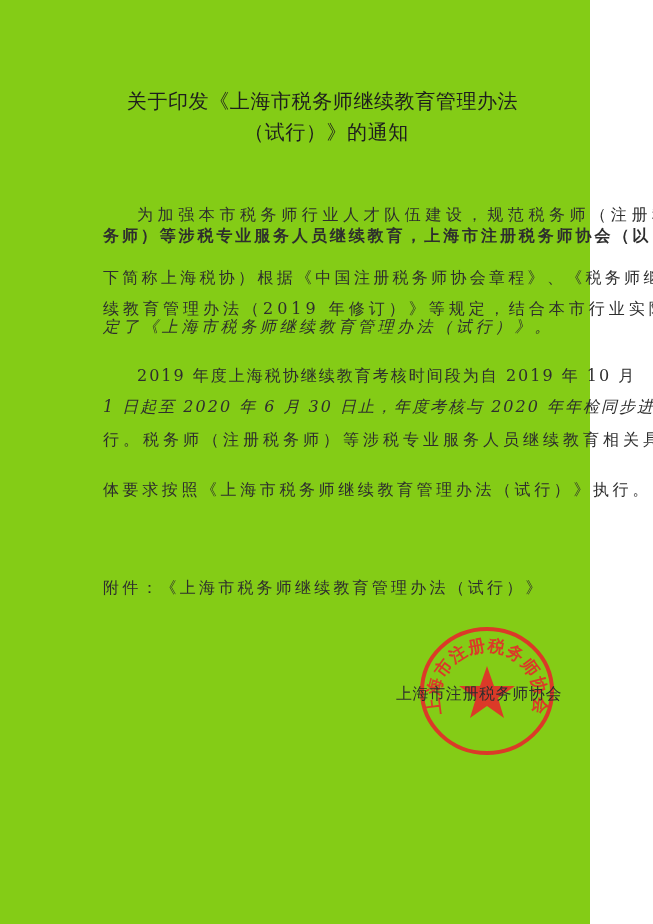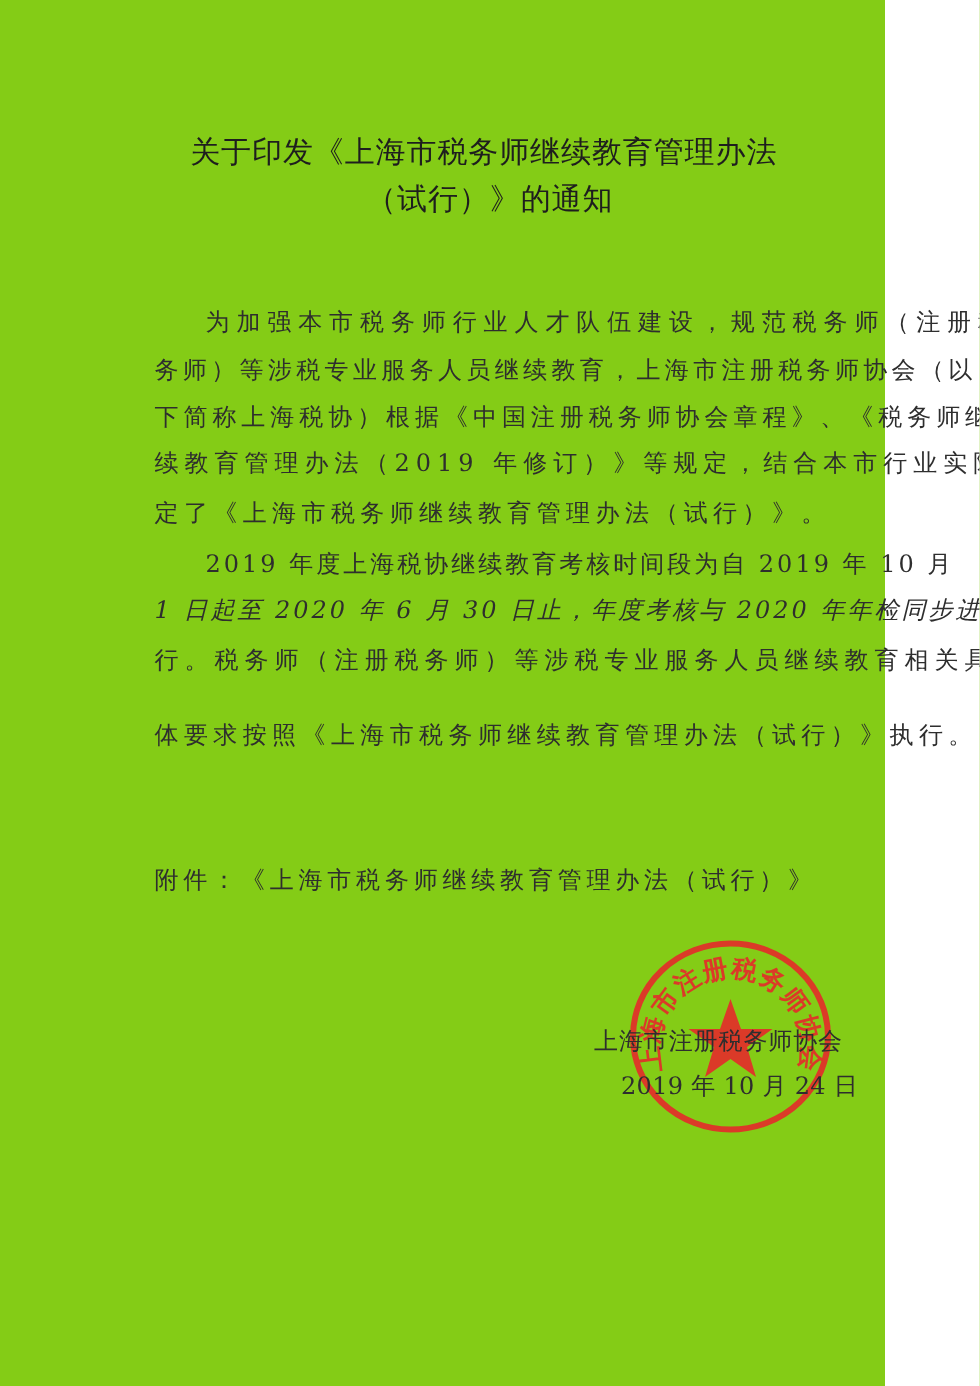--- a/index.html
+++ b/index.html
@@ -52,21 +52,20 @@
 
     .attachment {
       position: absolute;
       left: 103px;
       top: 578px;
       font-size: 16px;
       line-height: 20px;
       letter-spacing: 3.2px;
       white-space: nowrap;
       color: #2e2e2e;
-      font-family: Liberation Mono, monospace;
     }
 
     .signature {
       position: absolute;
       left: 396px;
       top: 684px;
       font-size: 16px;
       line-height: 20px;
       letter-spacing: 0.6px;
       white-space: nowrap;
@@ -98,24 +97,24 @@
 </head>
 <body>
 
 <div class="page">
 
   <h1 class="title l1">关于印发《上海市税务师继续教育管理办法</h1>
   <h1 class="title l2">（试行）》的通知</h1>
 
   <div>
     <div class="body-line indent" style="top:205px;">为加强本市税务师行业人才队伍建设，规范税务师（注册税</div>
-    <div class="body-line" style="top:237px; letter-spacing:2.9px;">务师）等涉税专业服务人员继续教育，上海市注册税务师协会（以</div>
+    <div class="body-line" style="top:226px; letter-spacing:2.9px;font-weight:bold;">务师）等涉税专业服务人员继续教育，上海市注册税务师协会（以</div>
     <div class="body-line" style="top:268px; letter-spacing:3.3px;">下简称上海税协）根据《中国注册税务师协会章程》、《税务师继</div>
     <div class="body-line" style="top:299px; letter-spacing:4.0px;">续教育管理办法（2019 年修订）》等规定，结合本市行业实际制</div>
-    <div class="body-line" style="top:332px; letter-spacing:3.6px;">定了《上海市税务师继续教育管理办法（试行）》。</div>
+    <div class="body-line" style="top:317px; letter-spacing:3.6px;font-style:italic;">定了《上海市税务师继续教育管理办法（试行）》。</div>
   </div>
 
   <div>
     <div class="body-line indent" style="top:366px; letter-spacing:2.0px;text-align:center;">2019 年度上海税协继续教育考核时间段为自 2019 年 10 月</div>
     <div class="body-line" style="top:397px; letter-spacing:2.0px;font-style:italic;">1 日起至 2020 年 6 月 30 日止，年度考核与 2020 年年检同步进</div>
     <div class="body-line" style="top:430px; letter-spacing:4.0px;">行。税务师（注册税务师）等涉税专业服务人员继续教育相关具</div>
     <div class="body-line" style="top:480px; letter-spacing:3.6px;">体要求按照《上海市税务师继续教育管理办法（试行）》执行。</div>
   </div>
 
   <div class="attachment">附件：《上海市税务师继续教育管理办法（试行）》</div>
@@ -127,15 +126,14 @@
     <ellipse cx="69" cy="67" rx="65" ry="62" fill="none" stroke="#e8262b" stroke-width="4"></ellipse>
     <text font-family="DejaVu Sans, sans-serif" font-size="17" font-weight="bold" fill="#e8262b" letter-spacing="1">
       <textPath href="#sealArc" startOffset="50%" text-anchor="middle">上海市注册税务师协会</textPath>
     </text>
     <g>
       <polygon points="69,42 76,62 97,62 80,74 86,94 69,82 52,94 58,74 41,62 62,62" fill="#e8262b"></polygon>
     </g>
   </svg>
 
   <div class="signature">上海市注册税务师协会</div>
-  <div class="date">2019 年 10 月 24 日</div>
 
 </div>
 
 </body></html>

